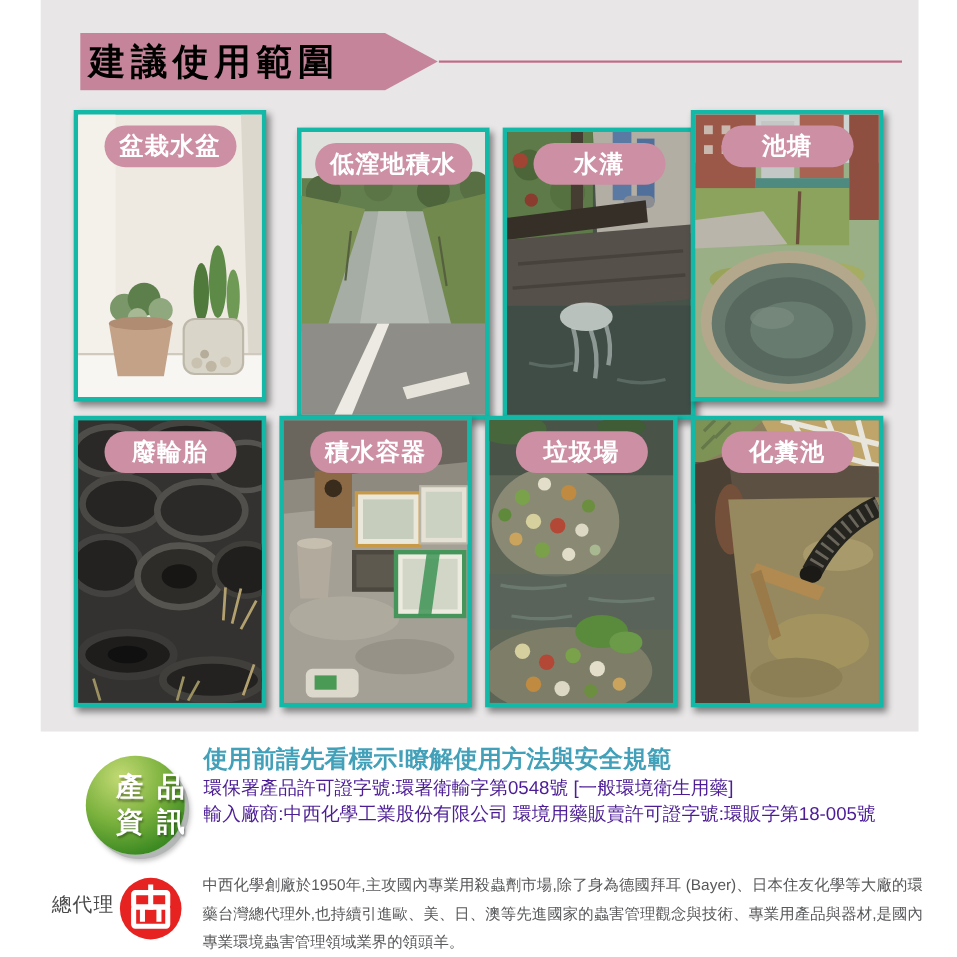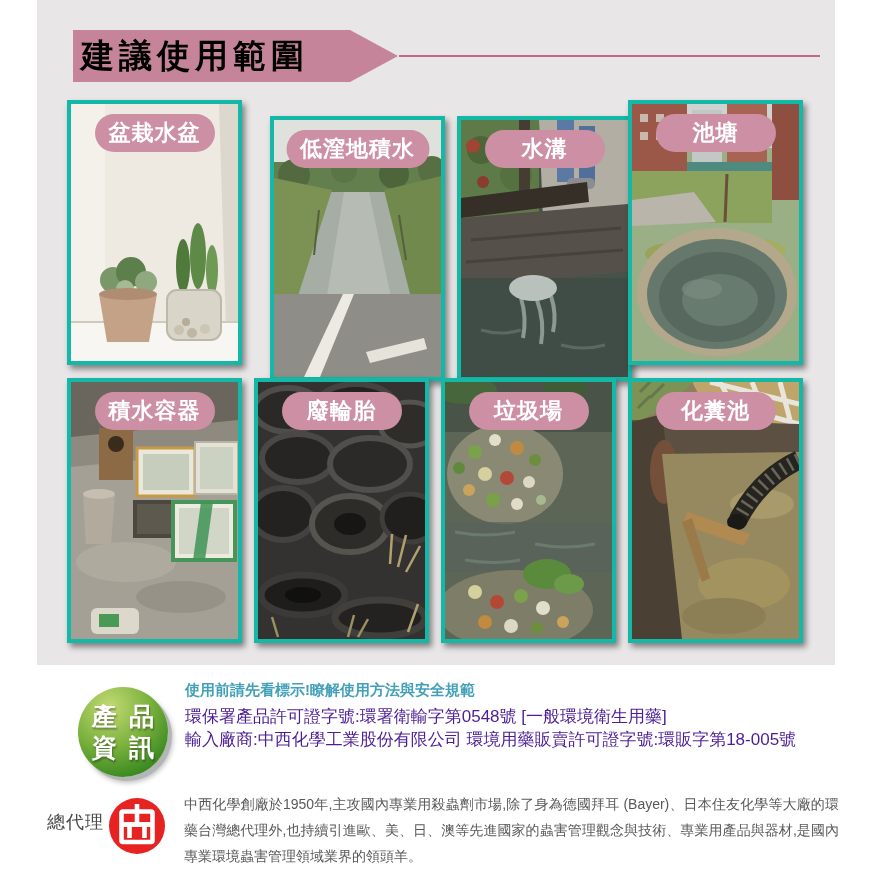--- a/index.html
+++ b/index.html
@@ -24,25 +24,25 @@
           box-shadow:3px 4px 6px rgba(0,0,0,0.45);}
   .usage-card svg{display:block;width:167px;height:257px;}
   .pill{position:absolute;top:14px;left:50%;transform:translateX(-50%);
           background:#cc8fa3;color:#fff;font-weight:bold;font-size:22px;letter-spacing:1px;
           padding:4px 14px;border-radius:24px;min-width:92px;text-align:center;white-space:nowrap;}
 
   
   .green-badge{position:absolute;left:78px;top:687px;width:90px;height:90px;border-radius:50%;
           background:radial-gradient(circle at 35% 22%,#c3da74,#7ab13d 45%,#3c8a22 78%,#2c7518);
           box-shadow:4px 4px 0 #b2b6b4,5px 6px 5px rgba(0,0,0,0.25);
-          display:flex;flex-direction:column;align-items:center;justify-content:center;}
+          display:flex;flex-direction:column;align-items:flex-end;justify-content:center;}
   .badge-row{color:#fff;font-weight:bold;font-size:25px;line-height:31px;
           letter-spacing:.5em;margin-right:-.5em;text-shadow:1px 2px 2px rgba(0,0,0,0.35);}
   .info-text{position:absolute;left:185px;top:679px;width:660px;}
-  .notice{margin:0 0 4px 0;color:#42a0b8;font-weight:bold;font-size:15px;line-height:22px;}
+  .notice{margin:0 0 4px 0;color:#42a0b8;font-weight:bold;font-size:22px;line-height:22px;}
   .info-line{margin:0;color:#4c1d95;font-size:17px;line-height:23px;}
 
   
   .agent-label{position:absolute;left:47px;top:810px;color:#4a4a4a;font-size:18px;letter-spacing:1px;}
   .agent-logo{position:absolute;left:108px;top:797px;width:58px;height:58px;}
   .agent-text{position:absolute;left:184px;top:791px;width:655px;margin:0;
           color:#58595b;font-size:14px;line-height:26px;text-align:justify;}
 </style>
 </head>
 <body>
@@ -153,20 +153,41 @@
         <ellipse cx="85" cy="190" rx="70" ry="55" fill="#66786b"></ellipse>
         <ellipse cx="85" cy="193" rx="58" ry="45" fill="#57695e"></ellipse>
         <ellipse cx="88" cy="196" rx="38" ry="26" fill="#6d8073" opacity="0.8"></ellipse>
         <ellipse cx="70" cy="185" rx="20" ry="10" fill="#7b8d80" opacity="0.7"></ellipse>
       </svg>
       <figcaption class="pill">池塘</figcaption>
     </figure>
 
     <figure class="usage-card" style="margin:0;">
       <svg viewBox="0 0 167 257" preserveAspectRatio="none">
+        <rect width="167" height="257" fill="#343230"></rect>
+        <ellipse cx="30" cy="28" rx="34" ry="22" fill="#2a2927" stroke="#4f4d49" stroke-width="6"></ellipse>
+        <ellipse cx="98" cy="22" rx="38" ry="20" fill="#232220" stroke="#454340" stroke-width="6"></ellipse>
+        <ellipse cx="152" cy="42" rx="30" ry="22" fill="#2e2d2a" stroke="#555350" stroke-width="5"></ellipse>
+        <ellipse cx="40" cy="76" rx="36" ry="24" fill="#262523" stroke="#4a4845" stroke-width="6"></ellipse>
+        <ellipse cx="112" cy="82" rx="40" ry="26" fill="#2b2a28" stroke="#514f4b" stroke-width="6"></ellipse>
+        <ellipse cx="25" cy="132" rx="32" ry="26" fill="#232220" stroke="#444240" stroke-width="6"></ellipse>
+        <ellipse cx="92" cy="142" rx="38" ry="28" fill="#2d2c29" stroke="#56544f" stroke-width="6"></ellipse>
+        <ellipse cx="92" cy="142" rx="16" ry="11" fill="#171615"></ellipse>
+        <ellipse cx="152" cy="136" rx="28" ry="24" fill="#201f1e" stroke="#403e3b" stroke-width="5"></ellipse>
+        <ellipse cx="45" cy="213" rx="42" ry="20" fill="#1e1d1c" stroke="#3c3a38" stroke-width="7"></ellipse>
+        <ellipse cx="45" cy="213" rx="18" ry="8" fill="#101010"></ellipse>
+        <ellipse cx="122" cy="236" rx="45" ry="18" fill="#232220" stroke="#413f3c" stroke-width="7"></ellipse>
+        <path d="M140 185 l8 -32 M148 190 l14 -26 M132 182 l2 -30 M150 250 l10 -28" stroke="#b2a06e" stroke-width="2.5" fill="none"></path>
+        <path d="M90 255 l6 -22 M100 255 l10 -18 M20 255 l-6 -20" stroke="#9a9060" stroke-width="2.5" fill="none"></path>
+      </svg>
+      <figcaption class="pill">廢輪胎</figcaption>
+    </figure>
+
+    <figure class="usage-card" style="margin:0;">
+      <svg viewBox="0 0 167 257" preserveAspectRatio="none">
         <rect width="167" height="257" fill="#a5a096"></rect>
         <rect width="167" height="55" fill="#6b665d"></rect>
         <polygon points="0,55 167,38 167,68 0,85" fill="#8f8a80"></polygon>
         <ellipse cx="55" cy="180" rx="50" ry="20" fill="#b5b0a4" opacity="0.6"></ellipse>
         <ellipse cx="110" cy="215" rx="45" ry="16" fill="#918c80" opacity="0.7"></ellipse>
         <rect x="28" y="46" width="34" height="52" fill="#8d6a46"></rect>
         <circle cx="45" cy="62" r="8" fill="#3a2c1c"></circle>
         <path d="M12 112 h32 l-4 50 h-25 Z" fill="#b2aa9c"></path>
         <ellipse cx="28" cy="112" rx="16" ry="5" fill="#c6beae"></ellipse>
         <rect x="66" y="66" width="58" height="48" fill="#eae7db" stroke="#c89a48" stroke-width="3"></rect>
@@ -175,41 +196,20 @@
         <rect x="129" y="65" width="33" height="42" fill="#ccd2c2"></rect>
         <rect x="62" y="118" width="44" height="38" fill="#4c4840"></rect>
         <rect x="66" y="122" width="36" height="30" fill="#5d594e"></rect>
         <rect x="102" y="120" width="62" height="58" fill="#edebe0" stroke="#46965c" stroke-width="4"></rect>
         <rect x="108" y="126" width="50" height="46" fill="#d2d6c6"></rect>
         <polygon points="130,120 142,120 134,178 122,178" fill="#3f9457" opacity="0.85"></polygon>
         <rect x="20" y="226" width="48" height="26" rx="6" fill="#dcd8cc"></rect>
         <rect x="28" y="232" width="20" height="13" fill="#4a9a55"></rect>
       </svg>
       <figcaption class="pill">積水容器</figcaption>
-    </figure>
-
-    <figure class="usage-card" style="margin:0;">
-      <svg viewBox="0 0 167 257" preserveAspectRatio="none">
-        <rect width="167" height="257" fill="#343230"></rect>
-        <ellipse cx="30" cy="28" rx="34" ry="22" fill="#2a2927" stroke="#4f4d49" stroke-width="6"></ellipse>
-        <ellipse cx="98" cy="22" rx="38" ry="20" fill="#232220" stroke="#454340" stroke-width="6"></ellipse>
-        <ellipse cx="152" cy="42" rx="30" ry="22" fill="#2e2d2a" stroke="#555350" stroke-width="5"></ellipse>
-        <ellipse cx="40" cy="76" rx="36" ry="24" fill="#262523" stroke="#4a4845" stroke-width="6"></ellipse>
-        <ellipse cx="112" cy="82" rx="40" ry="26" fill="#2b2a28" stroke="#514f4b" stroke-width="6"></ellipse>
-        <ellipse cx="25" cy="132" rx="32" ry="26" fill="#232220" stroke="#444240" stroke-width="6"></ellipse>
-        <ellipse cx="92" cy="142" rx="38" ry="28" fill="#2d2c29" stroke="#56544f" stroke-width="6"></ellipse>
-        <ellipse cx="92" cy="142" rx="16" ry="11" fill="#171615"></ellipse>
-        <ellipse cx="152" cy="136" rx="28" ry="24" fill="#201f1e" stroke="#403e3b" stroke-width="5"></ellipse>
-        <ellipse cx="45" cy="213" rx="42" ry="20" fill="#1e1d1c" stroke="#3c3a38" stroke-width="7"></ellipse>
-        <ellipse cx="45" cy="213" rx="18" ry="8" fill="#101010"></ellipse>
-        <ellipse cx="122" cy="236" rx="45" ry="18" fill="#232220" stroke="#413f3c" stroke-width="7"></ellipse>
-        <path d="M140 185 l8 -32 M148 190 l14 -26 M132 182 l2 -30 M150 250 l10 -28" stroke="#b2a06e" stroke-width="2.5" fill="none"></path>
-        <path d="M90 255 l6 -22 M100 255 l10 -18 M20 255 l-6 -20" stroke="#9a9060" stroke-width="2.5" fill="none"></path>
-      </svg>
-      <figcaption class="pill">廢輪胎</figcaption>
     </figure>
 
     <figure class="usage-card" style="margin:0;">
       <svg viewBox="0 0 167 257" preserveAspectRatio="none">
         <rect width="167" height="257" fill="#5d6557"></rect>
         <rect width="167" height="50" fill="#4a5347"></rect>
         <ellipse cx="20" cy="8" rx="32" ry="14" fill="#47663c"></ellipse>
         <ellipse cx="120" cy="6" rx="22" ry="9" fill="#3f5c36"></ellipse>
         <ellipse cx="60" cy="92" rx="58" ry="50" fill="#8a8a74"></ellipse>
         <circle cx="30" cy="70" r="7" fill="#79a24a"></circle>

